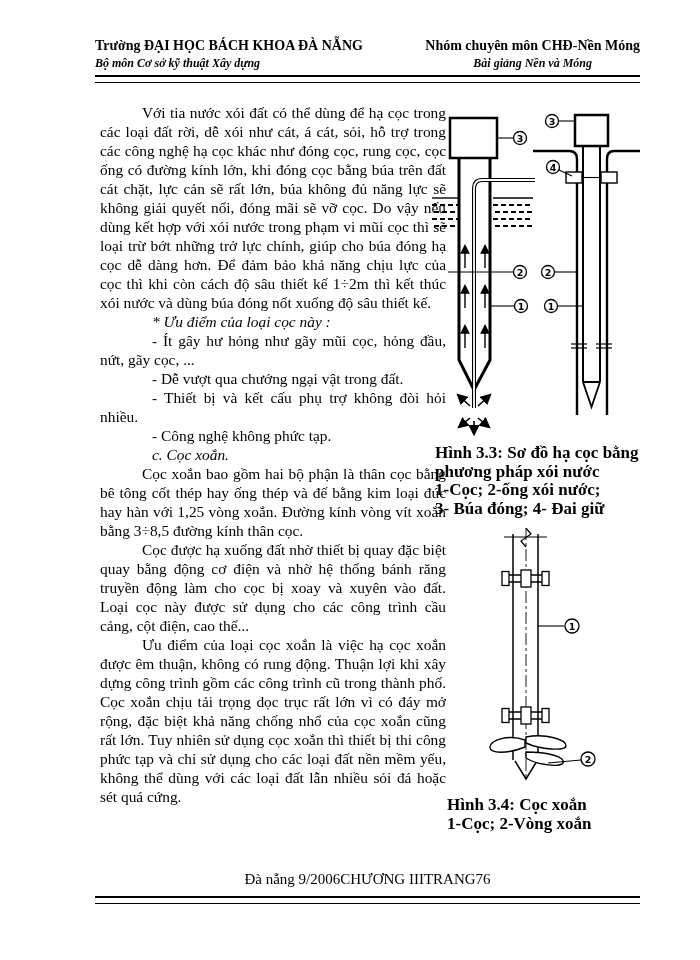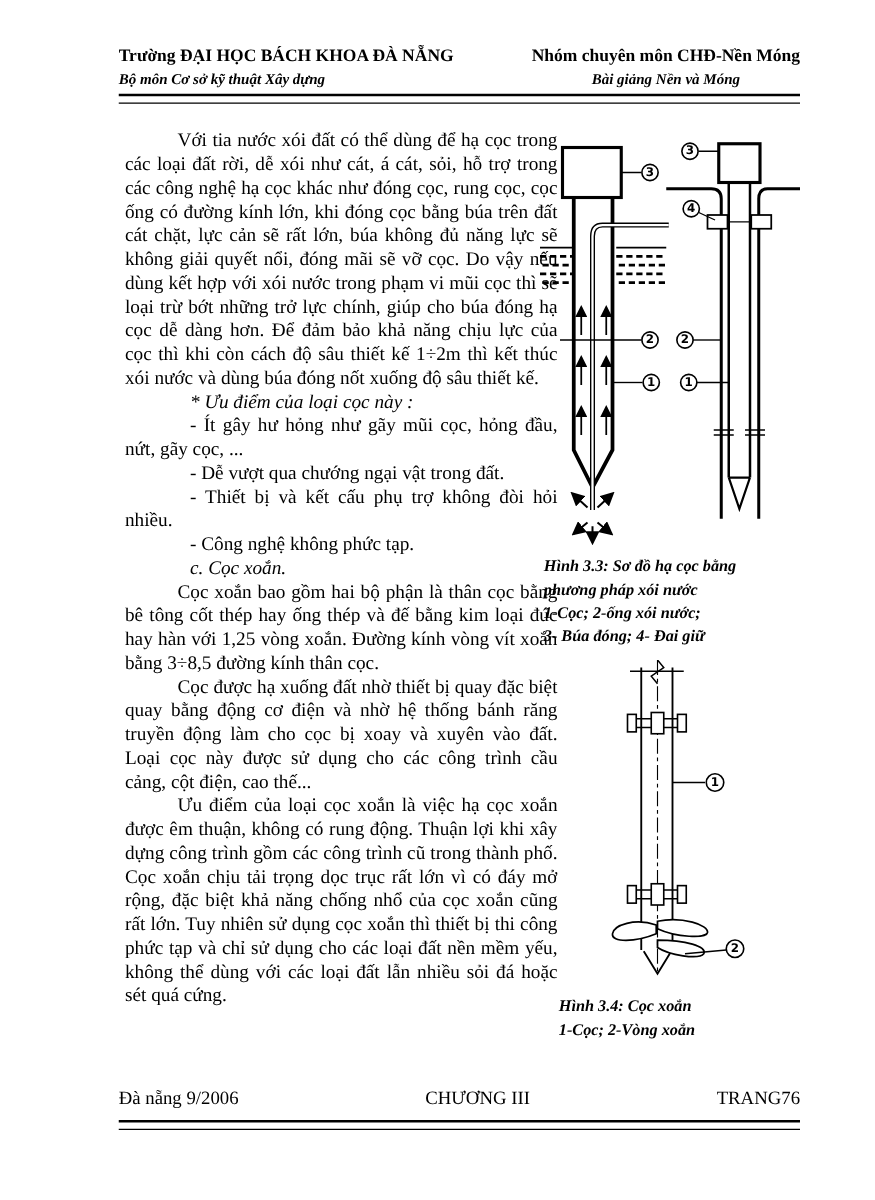--- a/index.html
+++ b/index.html
@@ -22,23 +22,23 @@
     position:absolute;left:100px;top:103px;width:346px;height:766px;overflow:hidden;
     font-size:15.4px;line-height:19px;text-align:justify;
   }
   .textcol p{margin:0;}
   .indent1{text-indent:42px;}
   .indent2{text-indent:52px;}
   .it{font-style:italic;}
   
   .fig{position:absolute;}
   .fig svg{display:block;}
-  .caption{position:absolute;font-weight:bold;font-style:italic;font-size:13px;line-height:18.5px;}
-  
-  .footer{position:absolute;left:95px;top:871px;width:545px;display:flex;justify-content:space-between;font-size:15px;}
+  .caption{position:absolute;font-weight:bold;font-size:17px;line-height:18.5px;}
+  
+  .footer{position:absolute;left:95px;top:871px;width:545px;display:flex;justify-content:center;font-size:15px;}
   .footer .f-right{display:flex;}
   .footer .f-page{}
   
   svg line, svg path, svg polyline, svg rect, svg circle{stroke:#000;fill:none;}
   svg .co-circle{fill:#fff;stroke-width:1.3px;}
   svg text{fill:#000;stroke:none;font-family:"DejaVu Sans",sans-serif;font-size:9.5px;font-weight:bold;}
 </style>
 </head>
 <body>
 

